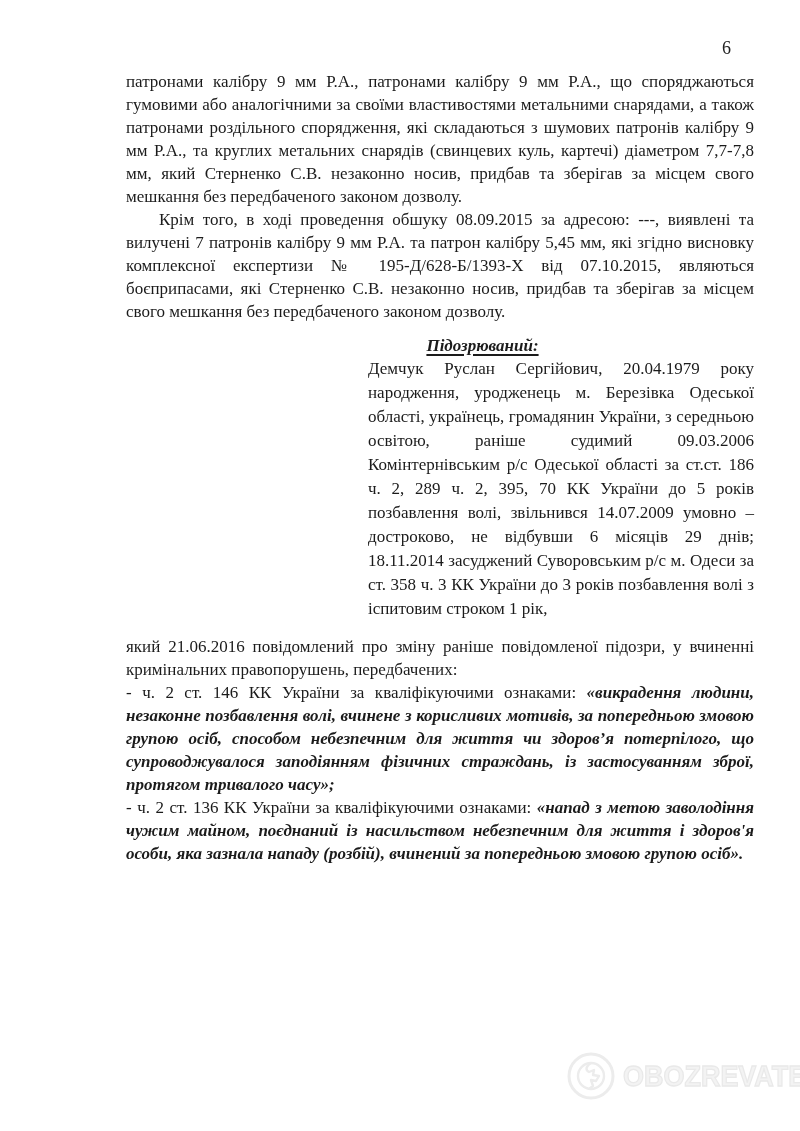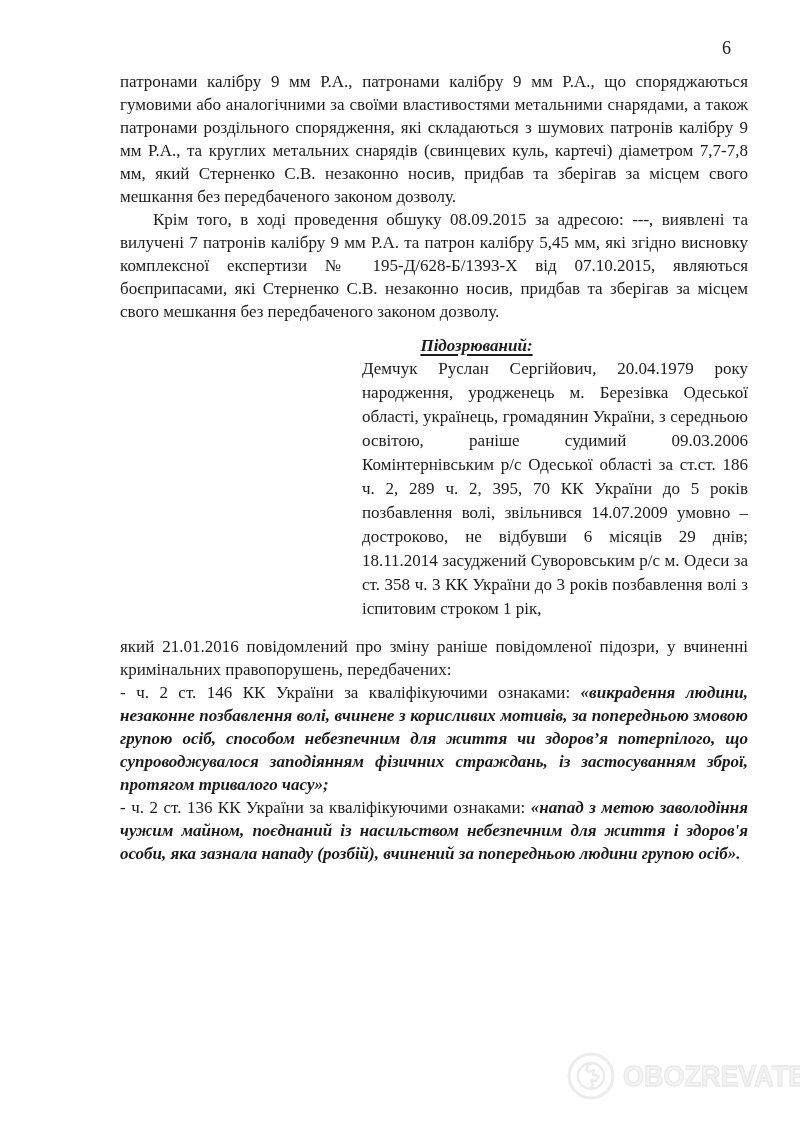--- a/index.html
+++ b/index.html
@@ -12,21 +12,21 @@
     overflow:hidden;
   }
   .page-number{
     position:absolute;
     top:38px;left:722px;
     font-size:18px;
     color:#222;
   }
   .content{
     position:absolute;
-    left:120px;top:70px;
+    left:126px;top:70px;
     width:628px;
     font-size:17px;
     line-height:23px;
     text-align:justify;
   }
   .content p{margin:0;padding:0;}
   .para-indent{text-indent:33px;}
   .para-bold{font-weight:bold;text-indent:33px;}
   .suspect-heading{
     margin-left:85px !important;
@@ -78,25 +78,25 @@
 
     <p>патронами калібру 9 мм Р.А., патронами калібру 9 мм Р.А., що споряджаються гумовими або аналогічними за своїми властивостями метальними снарядами, а також патронами роздільного спорядження, які складаються з шумових патронів калібру 9 мм Р.А., та круглих метальних снарядів (свинцевих куль, картечі) діаметром 7,7-7,8 мм, який Стерненко С.В. незаконно носив, придбав та зберігав за місцем свого мешкання без передбаченого законом дозволу.</p>
 
     <p class="para-indent">Крім того, в ході проведення обшуку 08.09.2015 за адресою: ---, виявлені та вилучені 7 патронів калібру 9 мм Р.А. та патрон калібру 5,45 мм, які згідно висновку комплексної експертизи № 195-Д/628-Б/1393-Х від 07.10.2015, являються боєприпасами, які Стерненко С.В. незаконно носив, придбав та зберігав за місцем свого мешкання без передбаченого законом дозволу.</p>
 
 
     <p class="suspect-heading">Підозрюваний:</p>
 
     <p class="suspect-block">Демчук Руслан Сергійович, 20.04.1979 року народження, уродженець м. Березівка Одеської області, українець, громадянин України, з середньою освітою, раніше судимий 09.03.2006 Комінтернівським р/с Одеської області за ст.ст. 186 ч. 2, 289 ч. 2, 395, 70 КК України до 5 років позбавлення волі, звільнився 14.07.2009 умовно – достроково, не відбувши 6 місяців 29 днів; 18.11.2014 засуджений Суворовським р/с м. Одеси за ст. 358 ч. 3 КК України до 3 років позбавлення волі з іспитовим строком 1 рік,</p>
 
-    <p>який 21.01.2016 повідомлений про зміну раніше повідомленої підозри, у вчиненні кримінальних правопорушень, передбачених:</p>
+    <p>який 21.06.2016 повідомлений про зміну раніше повідомленої підозри, у вчиненні кримінальних правопорушень, передбачених:</p>
 
     <p><span>- ч. 2 ст. 146 КК України за кваліфікуючими ознаками: </span><span class="bold-italic">«викрадення людини, незаконне позбавлення волі, вчинене з корисливих мотивів, за попередньою змовою групою осіб, способом небезпечним для життя чи здоров’я потерпілого, що супроводжувалося заподіянням фізичних страждань, із застосуванням зброї, протягом тривалого часу»;</span></p>
 
-    <p><span>- ч. 2 ст. 136 КК України за кваліфікуючими ознаками: </span><span class="bold-italic">«напад з метою заволодіння чужим майном, поєднаний із насильством небезпечним для життя і здоров'я особи, яка зазнала нападу (розбій), вчинений за попередньою людини групою осіб».</span></p>
+    <p><span>- ч. 2 ст. 136 КК України за кваліфікуючими ознаками: </span><span class="bold-italic">«напад з метою заволодіння чужим майном, поєднаний із насильством небезпечним для життя і здоров'я особи, яка зазнала нападу (розбій), вчинений за попередньою змовою групою осіб».</span></p>
 
 
   </div>
 
   <div class="watermark">
     <svg class="wm-icon" width="50" height="50" viewBox="0 0 50 50" aria-hidden="true">
       <circle cx="25" cy="25" r="22" fill="none" stroke="#ececec" stroke-width="3"></circle>
       <circle cx="25" cy="25" r="13" fill="none" stroke="#ececec" stroke-width="2.4"></circle>
       <path d="M25 12 c-5 3 -6 7 -2 9 l5 -2 -1 5 6 1 -3 5 -5 -1 2 6 -4 3" fill="none" stroke="#ececec" stroke-width="2.4" stroke-linejoin="round"></path>
     </svg>

